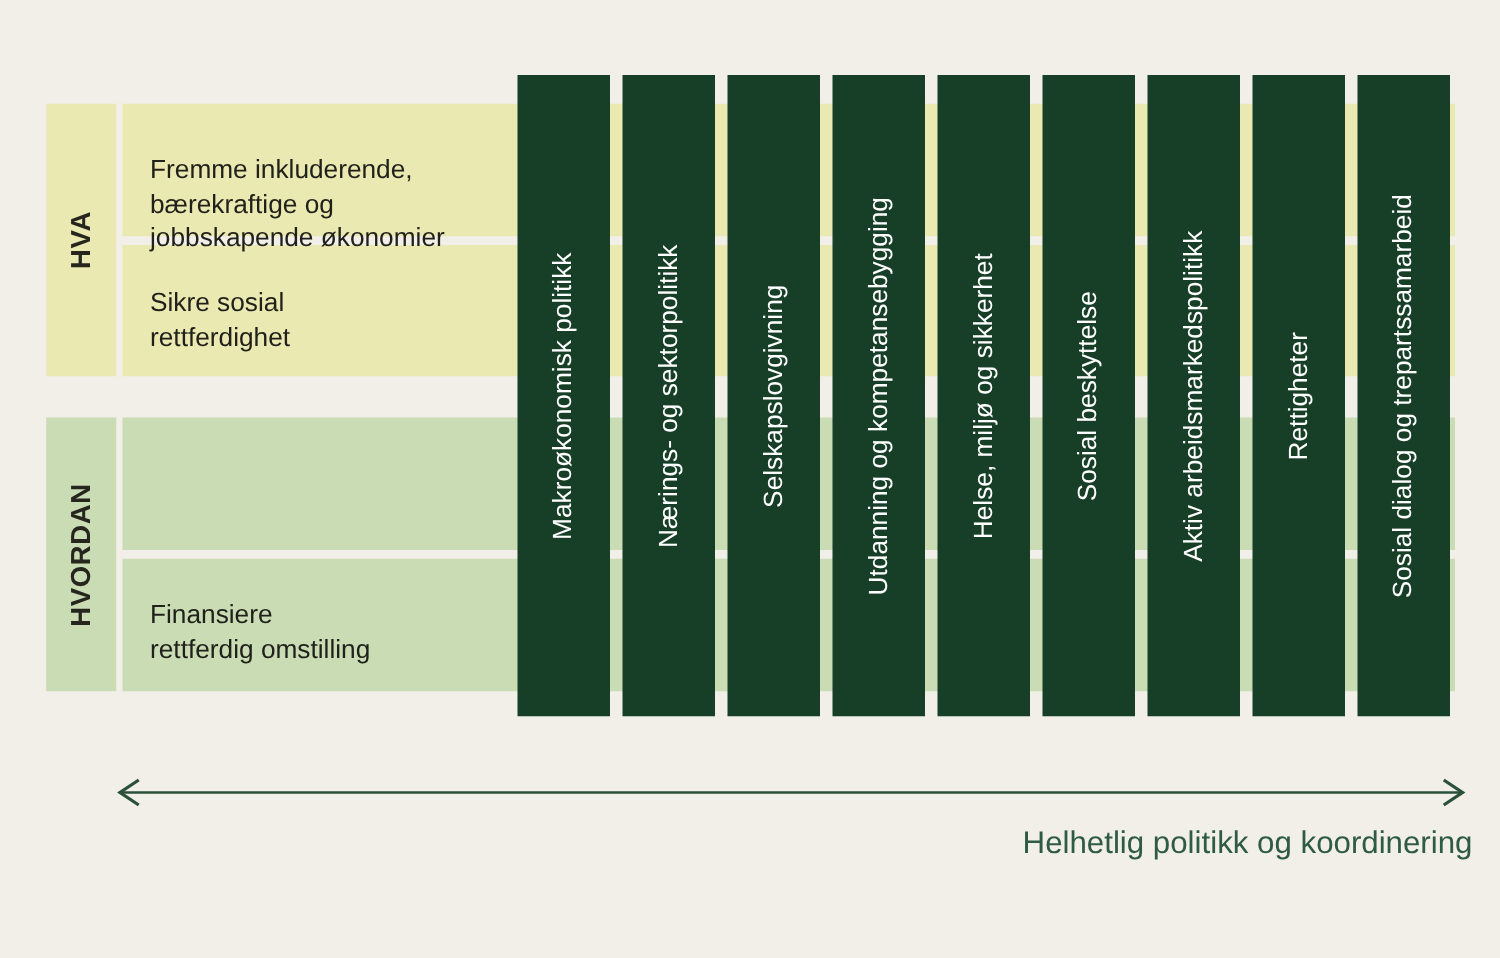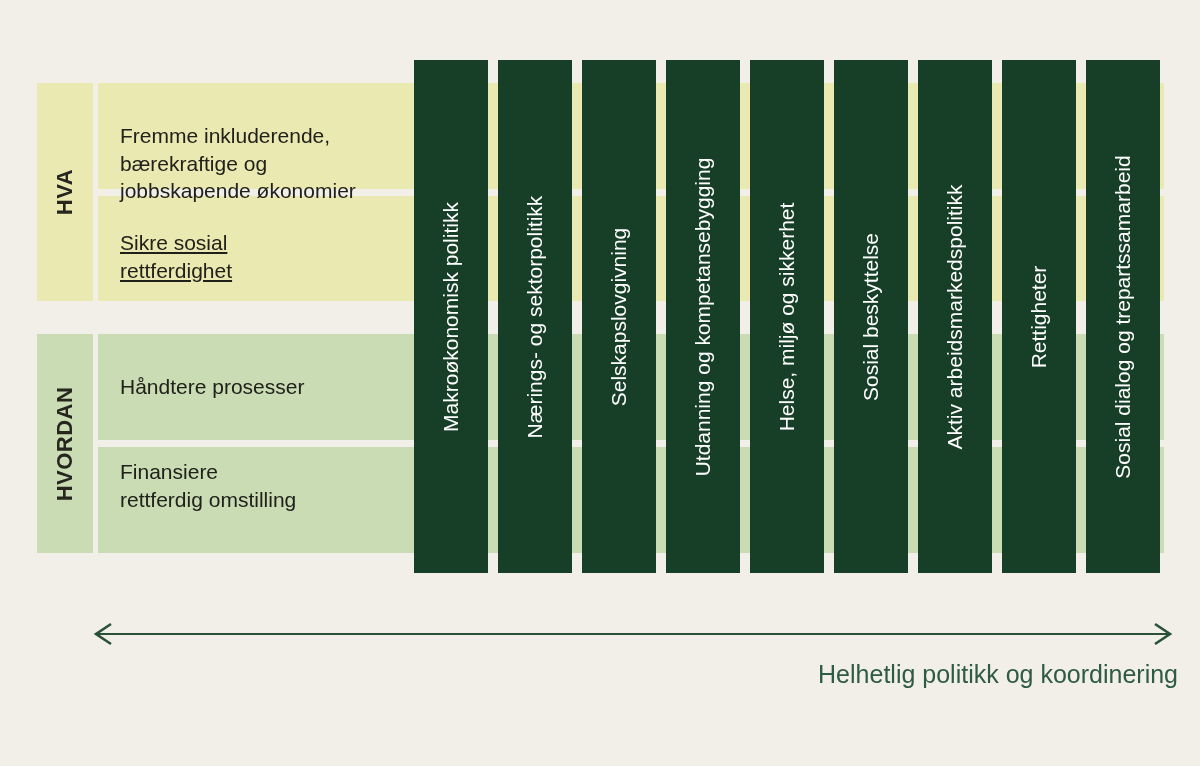--- a/index.html
+++ b/index.html
@@ -57,23 +57,23 @@
     width: 300px;
     z-index: 2;
     display: flex;
     align-items: center;
     font-size: 21px;
     line-height: 1.32;
     color: #21211b;
     white-space: pre-line;
   }
   .rowtext.r1 { top: 83px;  height: 89px; margin-top: 36px; }
-  .rowtext.r2 { top: 196px; height: 122px; text-decoration: underline; }
+  .rowtext.r2 { top: 196px; height: 122px; }
   .rowtext.r3 { top: 334px; height: 106px; }
-  .rowtext.r4 { top: 425px; height: 122px; }
+  .rowtext.r4 { top: 445px; height: 122px; }
 
   
   .pillar {
     position: absolute;
     top: 60px;
     height: 513px;
     width: 74px;
     background: #173f27;
     z-index: 3;
     display: flex;
@@ -130,21 +130,20 @@
   <div class="band what r1"></div>
   <div class="band what r2"></div>
   <div class="band how r3"></div>
   <div class="band how r4"></div>
 
   <div class="rowtext r1">Fremme inkluderende,
 bærekraftige og
 jobbskapende økonomier</div>
   <div class="rowtext r2">Sikre sosial
 rettferdighet</div>
-  <div class="rowtext r3">Håndtere prosesser</div>
   <div class="rowtext r4">Finansiere
 rettferdig omstilling</div>
 
   <div class="pillar p1">
     <span>Makroøkonomisk politikk</span>
   </div>
   <div class="pillar p2">
     <span>Nærings- og sektorpolitikk</span>
   </div>
   <div class="pillar p3">

